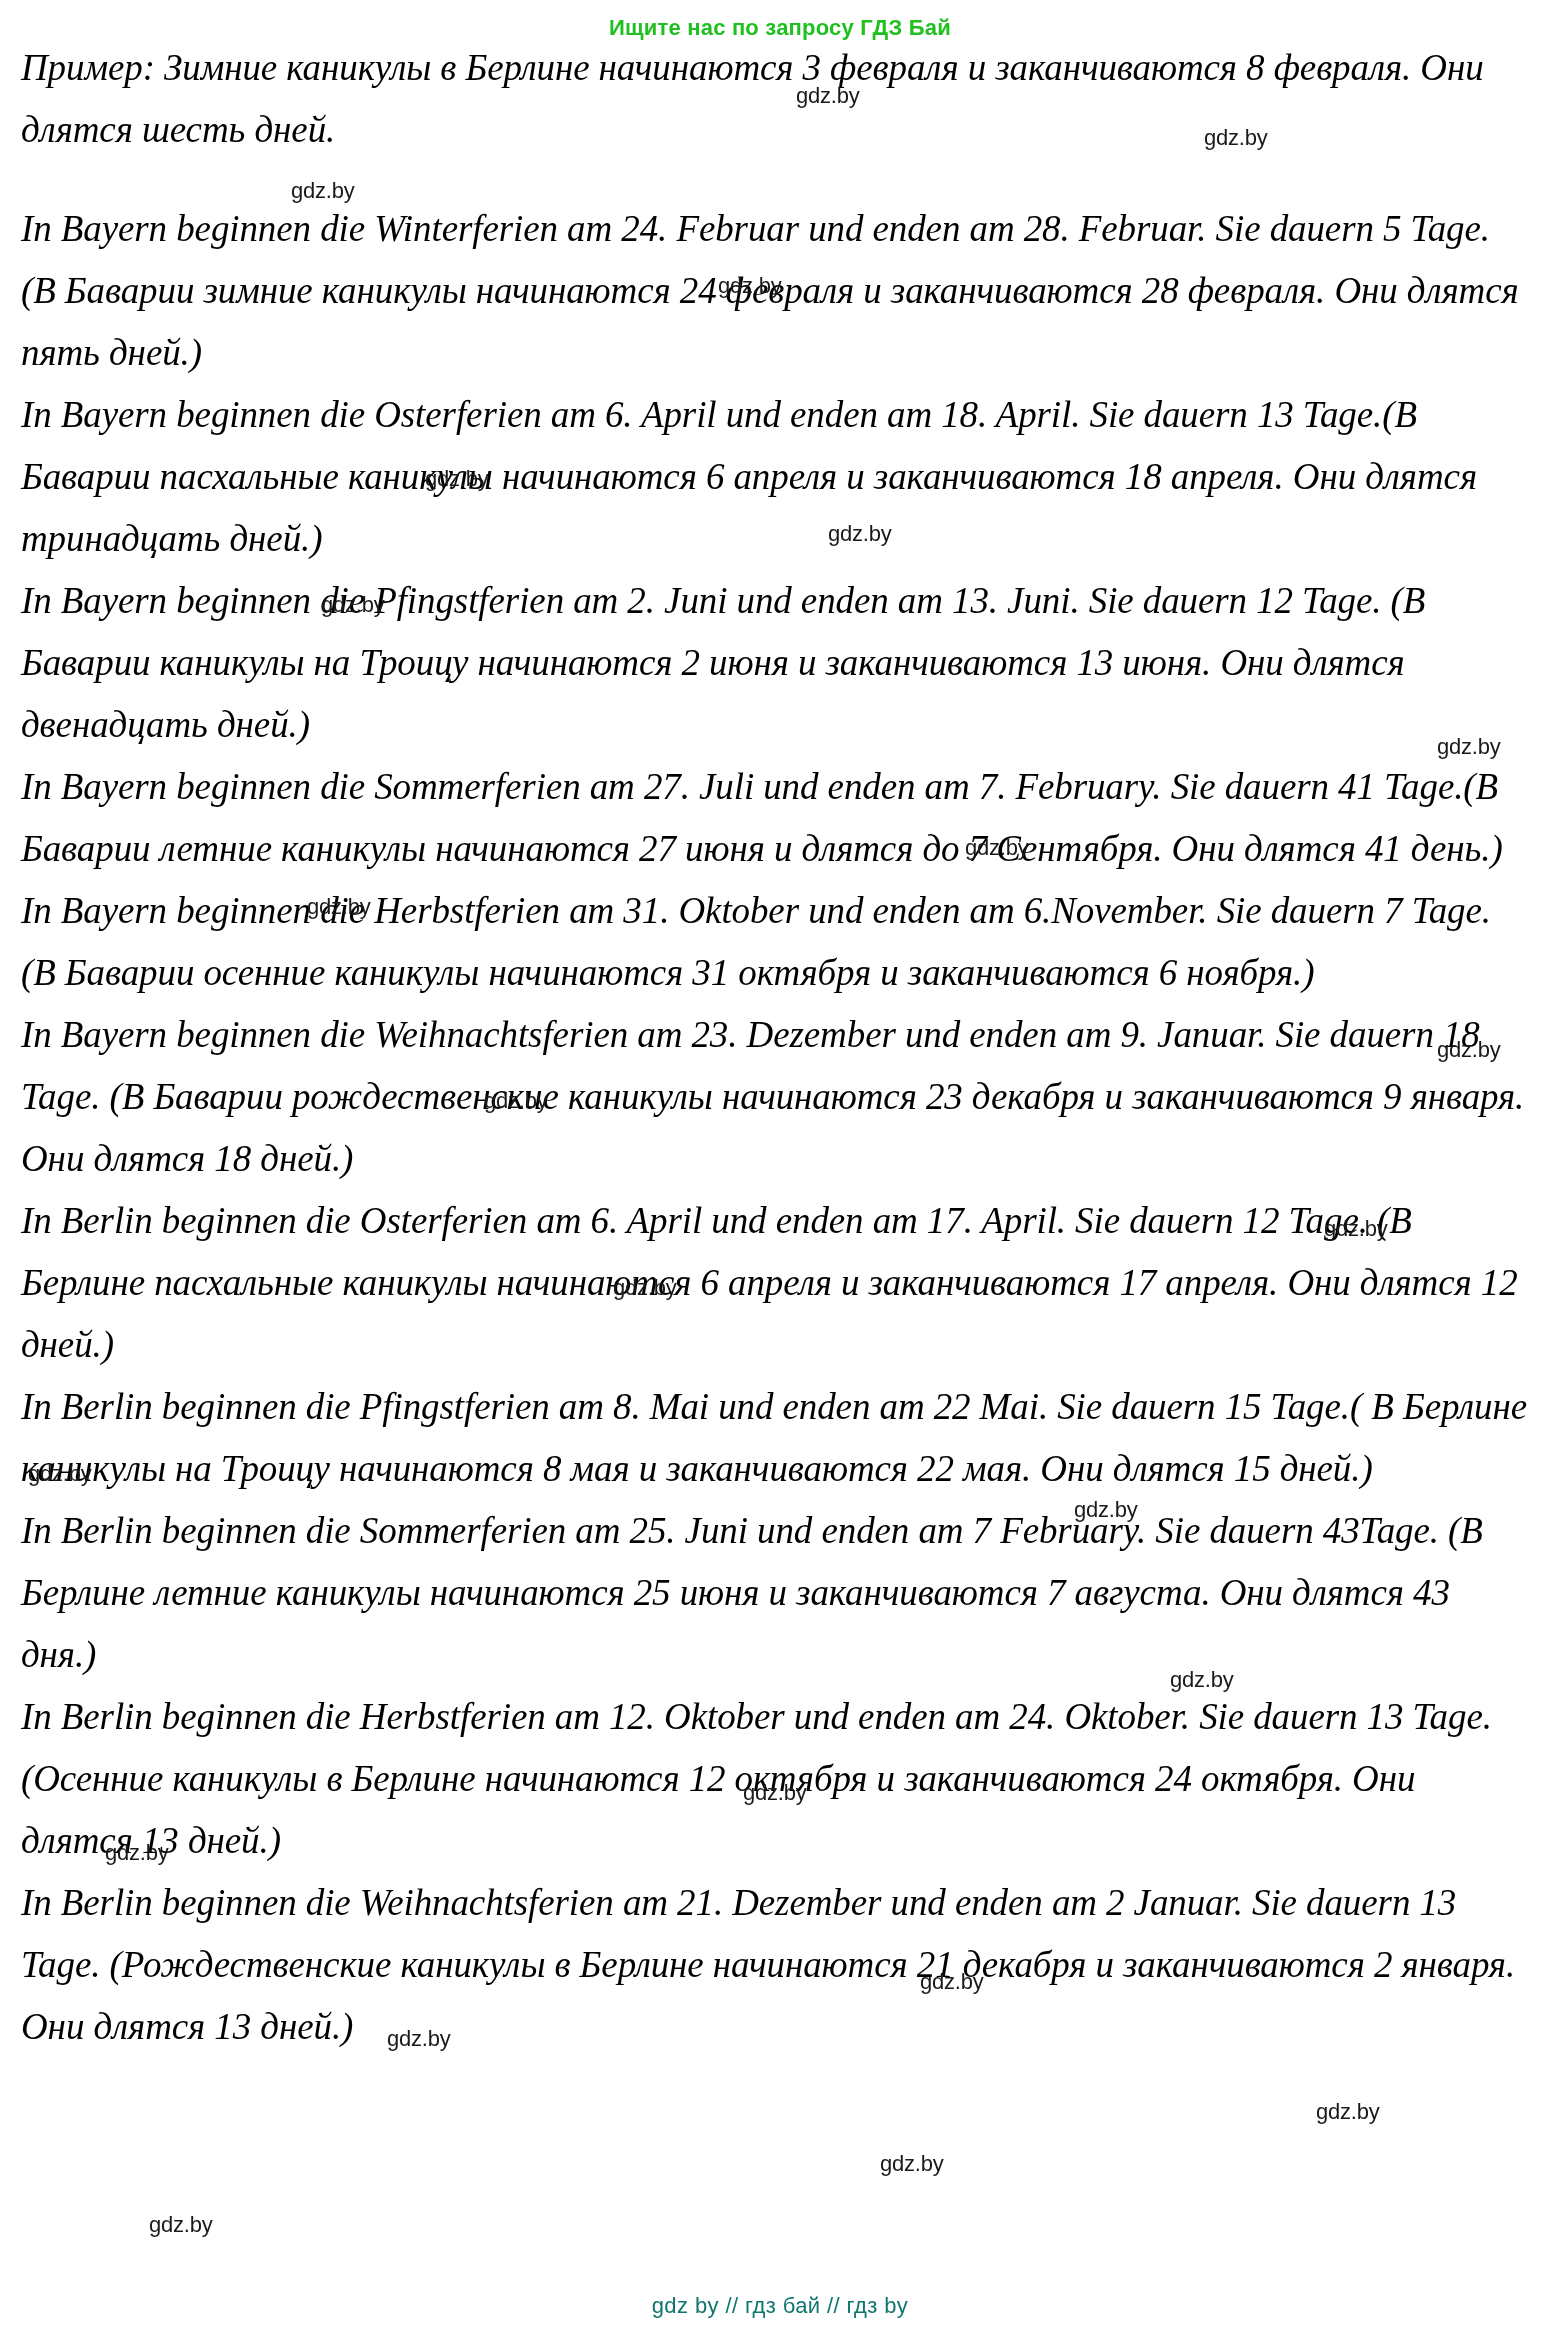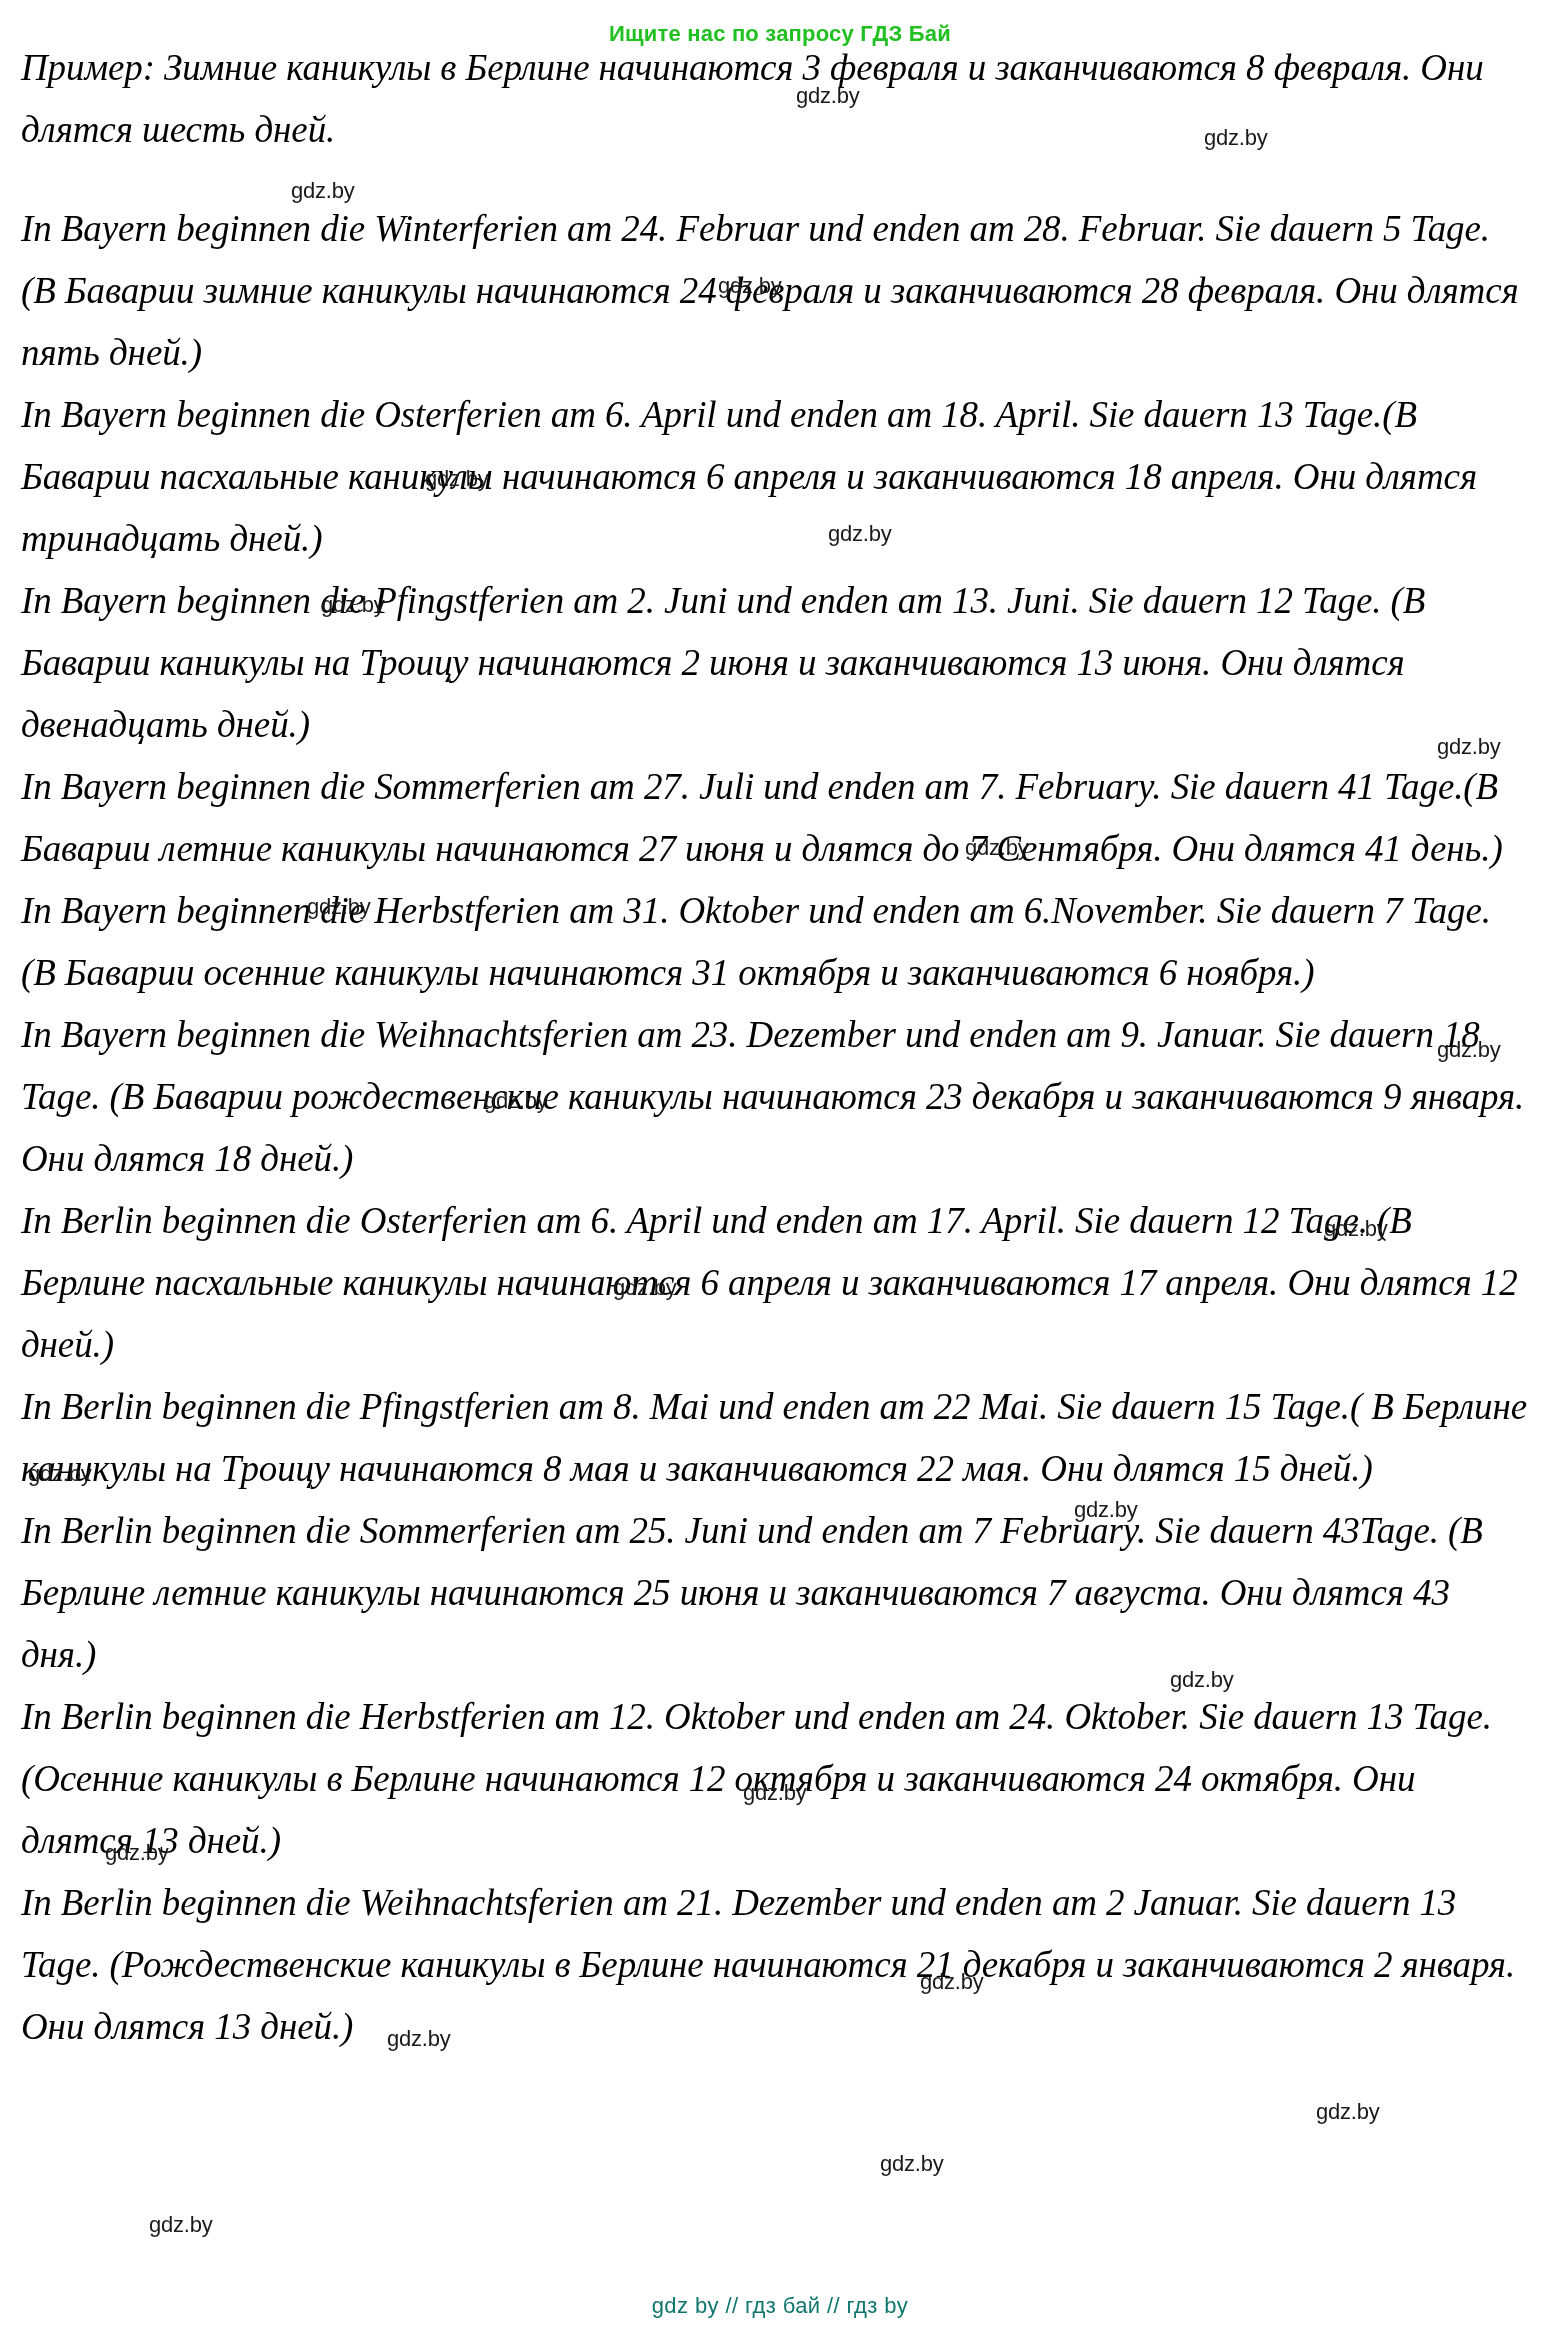--- a/index.html
+++ b/index.html
@@ -21,21 +21,21 @@
     position: absolute;
     top: 0;
     left: 0;
     width: 100%;
     text-align: center;
     color: #21c021;
     font-family: "Liberation Sans", "DejaVu Sans", sans-serif;
     font-size: 22px;
     font-weight: bold;
     letter-spacing: 0.2px;
-    padding-top: 21px;
+    padding-top: 15px;
     box-sizing: border-box;
   }
 
   
   #answer-body {
     position: absolute;
     top: 37px;
     left: 21px;
     width: 1511px;
   }

